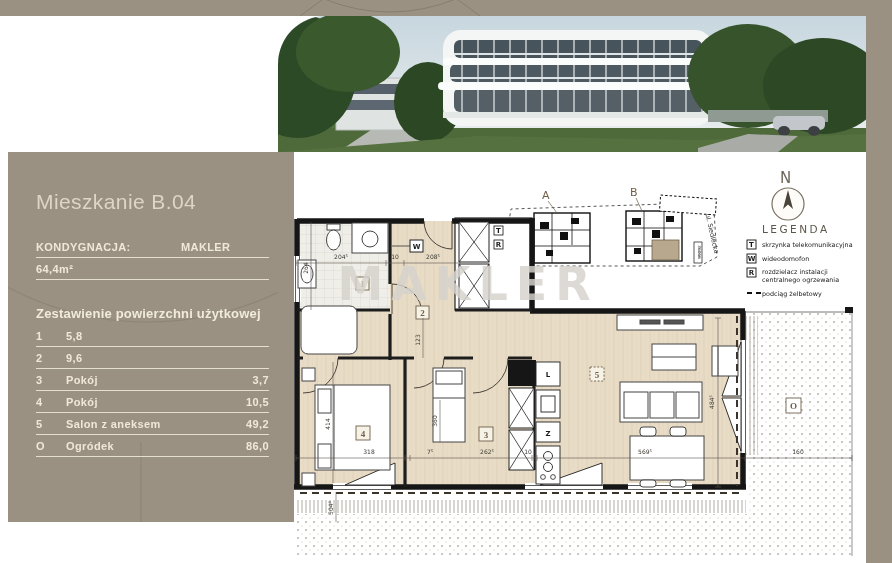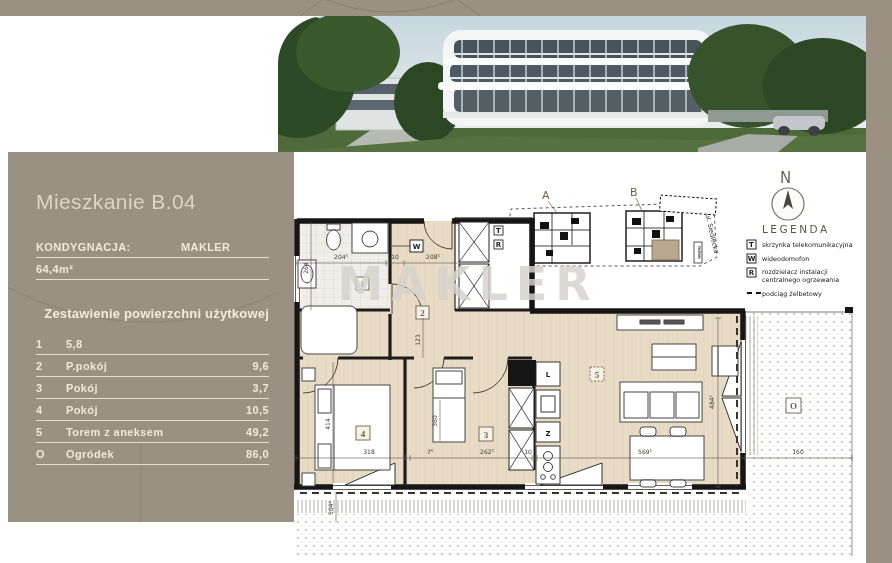--- a/index.html
+++ b/index.html
@@ -11,21 +11,21 @@
   .photo{position:absolute;left:278px;top:16px;width:588px;height:136px;border-top-left-radius:48px;
          overflow:hidden;background:#cfdde4;}
   .sidebar{position:absolute;left:8px;top:152px;width:286px;height:370px;background:#9a9182;
            box-sizing:border-box;padding:38px 25px 0 28px;color:#efe8d9;}
   .sidebar .arcs{position:absolute;left:0;top:0;pointer-events:none;}
   .sb-title{position:relative;margin:0 0 22px 0;font-size:21px;font-weight:normal;color:#ddd6c6;letter-spacing:.4px;}
   .info{position:relative;margin-bottom:26px;}
   .info-row{display:flex;justify-content:space-between;font-size:11px;font-weight:bold;
             letter-spacing:.4px;padding:5px 0 4px 0;border-bottom:1px solid rgba(247,242,229,.8);}
   .info-row .val{width:88px;}
-  .tbl-title{position:relative;margin:0 0 12px 0;font-size:13px;font-weight:bold;letter-spacing:.2px;color:#f1ebdd;text-align:right;}
+  .tbl-title{position:relative;margin:0 0 4px 0;font-size:13px;font-weight:bold;letter-spacing:.2px;color:#f1ebdd;}
   .rooms{position:relative;}
   .room-row{display:flex;font-size:11px;font-weight:bold;letter-spacing:.4px;
             padding:5px 0 4px 0;border-bottom:1px solid rgba(247,242,229,.8);}
   .room-row .no{width:30px;}
   .room-row .nm{flex:1;}
   .room-row .ar{text-align:right;}
   .plan{position:absolute;left:270px;top:152px;}
   svg text{font-family:"DejaVu Sans",sans-serif;}
   .dim{font-size:6px;fill:#3d3a34;}
   .roomno{font-size:9px;font-weight:bold;fill:#6f5f49;font-family:"Liberation Serif",serif;}
@@ -113,36 +113,35 @@
       </div>
     </div>
     <h2 class="tbl-title">Zestawienie powierzchni użytkowej</h2>
     <div class="rooms">
       <div class="room-row">
         <span class="no">1</span>
         <span class="ar">5,8</span>
       </div>
       <div class="room-row">
         <span class="no">2</span>
-        <span class="nm">P.pokój</span>
         <span class="ar">9,6</span>
       </div>
       <div class="room-row">
         <span class="no">3</span>
         <span class="nm">Pokój</span>
         <span class="ar">3,7</span>
       </div>
       <div class="room-row">
         <span class="no">4</span>
         <span class="nm">Pokój</span>
         <span class="ar">10,5</span>
       </div>
       <div class="room-row">
         <span class="no">5</span>
-        <span class="nm">Torem z aneksem</span>
+        <span class="nm">Salon z aneksem</span>
         <span class="ar">49,2</span>
       </div>
       <div class="room-row">
         <span class="no">O</span>
         <span class="nm">Ogródek</span>
         <span class="ar">86,0</span>
       </div>
     </div>
   </aside>
 

